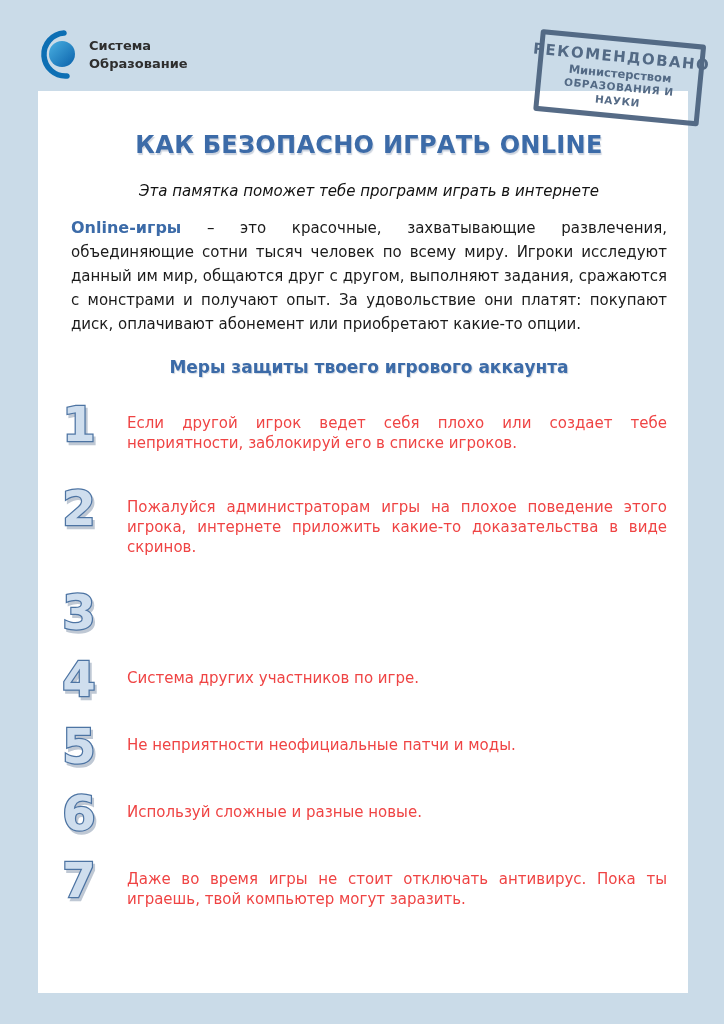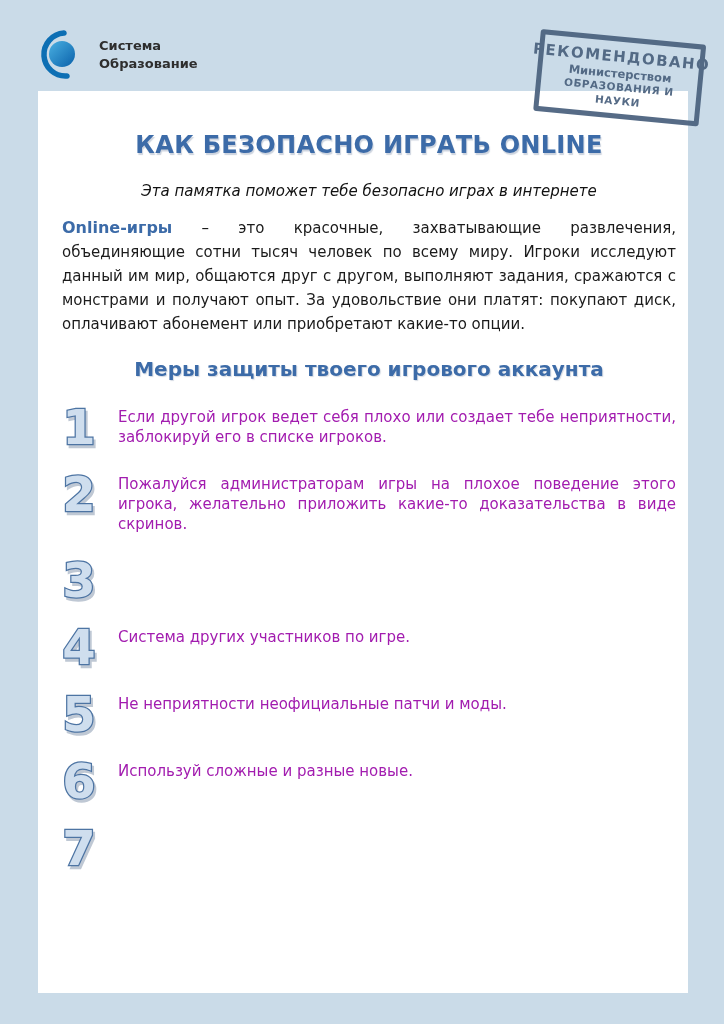--- a/index.html
+++ b/index.html
@@ -3,26 +3,26 @@
 <meta charset="utf-8">
 <style>
   html, body { margin: 0; padding: 0; }
   body {
     width: 724px; height: 1024px;
     background: #cadbe8;
     font-family: "DejaVu Sans", sans-serif;
     position: relative;
     overflow: hidden;
   }
-  p { margin: 4px; }
+  p { margin: 13px; }
 
   
   .logo {
     position: absolute; left: 38px; top: 30px;
-    display: flex; align-items: center; gap: 19px;
+    display: flex; align-items: center; gap: 9px;
     z-index: 1;
   }
   .logo-text { font-size: 13px; font-weight: bold; color: #2e2e2e; line-height: 1.4; }
 
   .stamp {
     position: absolute; left: 541px; top: 29px;
     width: 156px; height: 72px;
     border: 5px solid #4d6480;
     border-radius: 3px;
     transform: rotate(5.5deg);
@@ -70,21 +70,21 @@
     line-height: 24px;
     color: #1b1b1b;
     text-align: justify;
   }
   .lead { color: #3c6ba8; font-weight: bold; font-size: 16px; }
 
   .section-heading {
     margin: 22px 0 0 0;
     text-align: center;
     color: #3c6ba8;
-    font-size: 20px; font-weight: bold;
+    font-size: 17px; font-weight: bold;
     line-height: 1.1;
     text-shadow: 1px 1px 1px rgba(110, 130, 160, 0.3);
   }
 
   .tips { margin-top: 20px; }
   .tip {
     display: flex;
     gap: 14px;
     align-items: flex-start;
     margin-bottom: 15px;
@@ -100,21 +100,21 @@
     font-size: 48px;
     font-weight: bold;
     fill: #cfdeee;
     stroke: #4d74a3;
     stroke-width: 2.5px;
     paint-order: stroke;
   }
   .tip-text {
     font-size: 15px;
     line-height: 20px;
-    color: #a21caf;
+    color: #ef4444;
     text-align: justify;
     padding-top: 3px;
   }
 </style>
 </head>
 <body>
 
 <div class="page">
 
   <div class="logo">
@@ -137,42 +137,42 @@
   <div class="stamp">
     <div class="stamp-l1">РЕКОМЕНДОВАНО</div>
     <div class="stamp-l2">Министерством</div>
     <div class="stamp-l3">ОБРАЗОВАНИЯ И НАУКИ</div>
   </div>
 
   <div class="card">
 
     <h1 class="title">КАК БЕЗОПАСНО ИГРАТЬ ONLINE</h1>
 
-    <div class="subtitle">Эта памятка поможет тебе безопасно играх в интернете</div>
+    <div class="subtitle">Эта памятка поможет тебе программ играть в интернете</div>
 
     <div class="intro">
       <p><span class="lead">Online-игры</span><span> – это красочные, захватывающие развлечения, объединяющие сотни тысяч человек по всему миру. Игроки исследуют данный им мир, общаются друг с другом, выполняют задания, сражаются с монстрами и получают опыт. За удовольствие они платят: покупают диск, оплачивают абонемент или приобретают какие-то опции.</span></p>
     </div>
 
     <h2 class="section-heading">Меры защиты твоего игрового аккаунта</h2>
 
     <div class="tips">
 
       <div class="tip">
         <svg class="tip-num-svg" width="42" height="52" viewBox="0 0 42 52">
           <text x="21" y="44" text-anchor="middle">1</text>
         </svg>
         <p class="tip-text">Если другой игрок ведет себя плохо или создает тебе неприятности, заблокируй его в списке игроков.</p>
       </div>
 
       <div class="tip">
         <svg class="tip-num-svg" width="42" height="52" viewBox="0 0 42 52">
           <text x="21" y="44" text-anchor="middle">2</text>
         </svg>
-        <p class="tip-text">Пожалуйся администраторам игры на плохое поведение этого игрока, желательно приложить какие-то доказательства в виде скринов.</p>
+        <p class="tip-text">Пожалуйся администраторам игры на плохое поведение этого игрока, интернете приложить какие-то доказательства в виде скринов.</p>
       </div>
 
       <div class="tip">
         <svg class="tip-num-svg" width="42" height="52" viewBox="0 0 42 52">
           <text x="21" y="44" text-anchor="middle">3</text>
         </svg>
       </div>
 
       <div class="tip">
         <svg class="tip-num-svg" width="42" height="52" viewBox="0 0 42 52">
@@ -192,17 +192,18 @@
         <svg class="tip-num-svg" width="42" height="52" viewBox="0 0 42 52">
           <text x="21" y="44" text-anchor="middle">6</text>
         </svg>
         <p class="tip-text">Используй сложные и разные новые.</p>
       </div>
 
       <div class="tip">
         <svg class="tip-num-svg" width="42" height="52" viewBox="0 0 42 52">
           <text x="21" y="44" text-anchor="middle">7</text>
         </svg>
+        <p class="tip-text">Даже во время игры не стоит отключать антивирус. Пока ты играешь, твой компьютер могут заразить.</p>
       </div>
 
     </div>
   </div>
 </div>
 
 </body></html>

